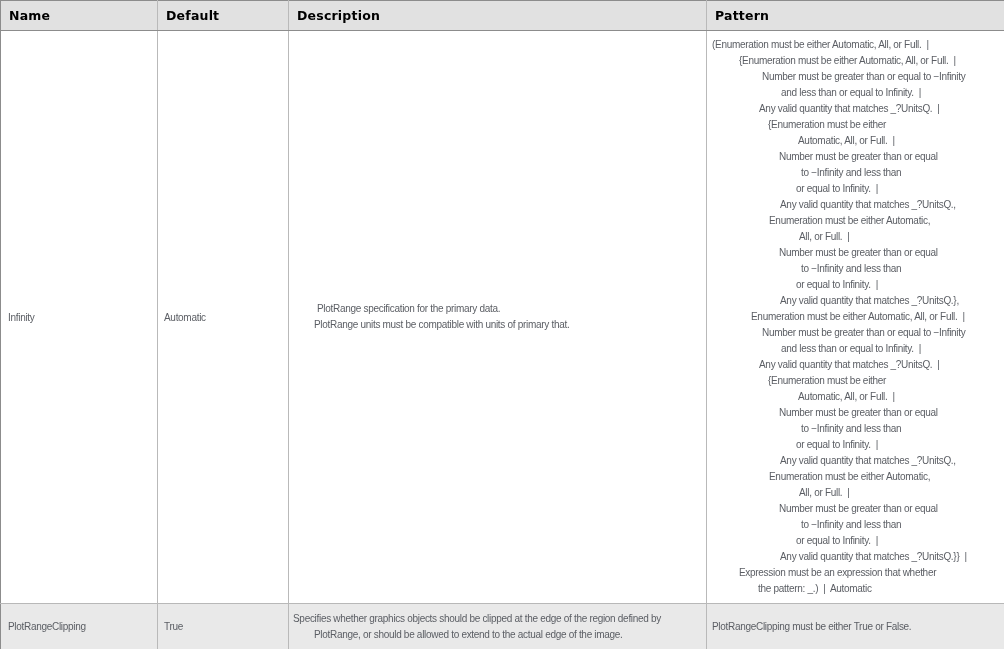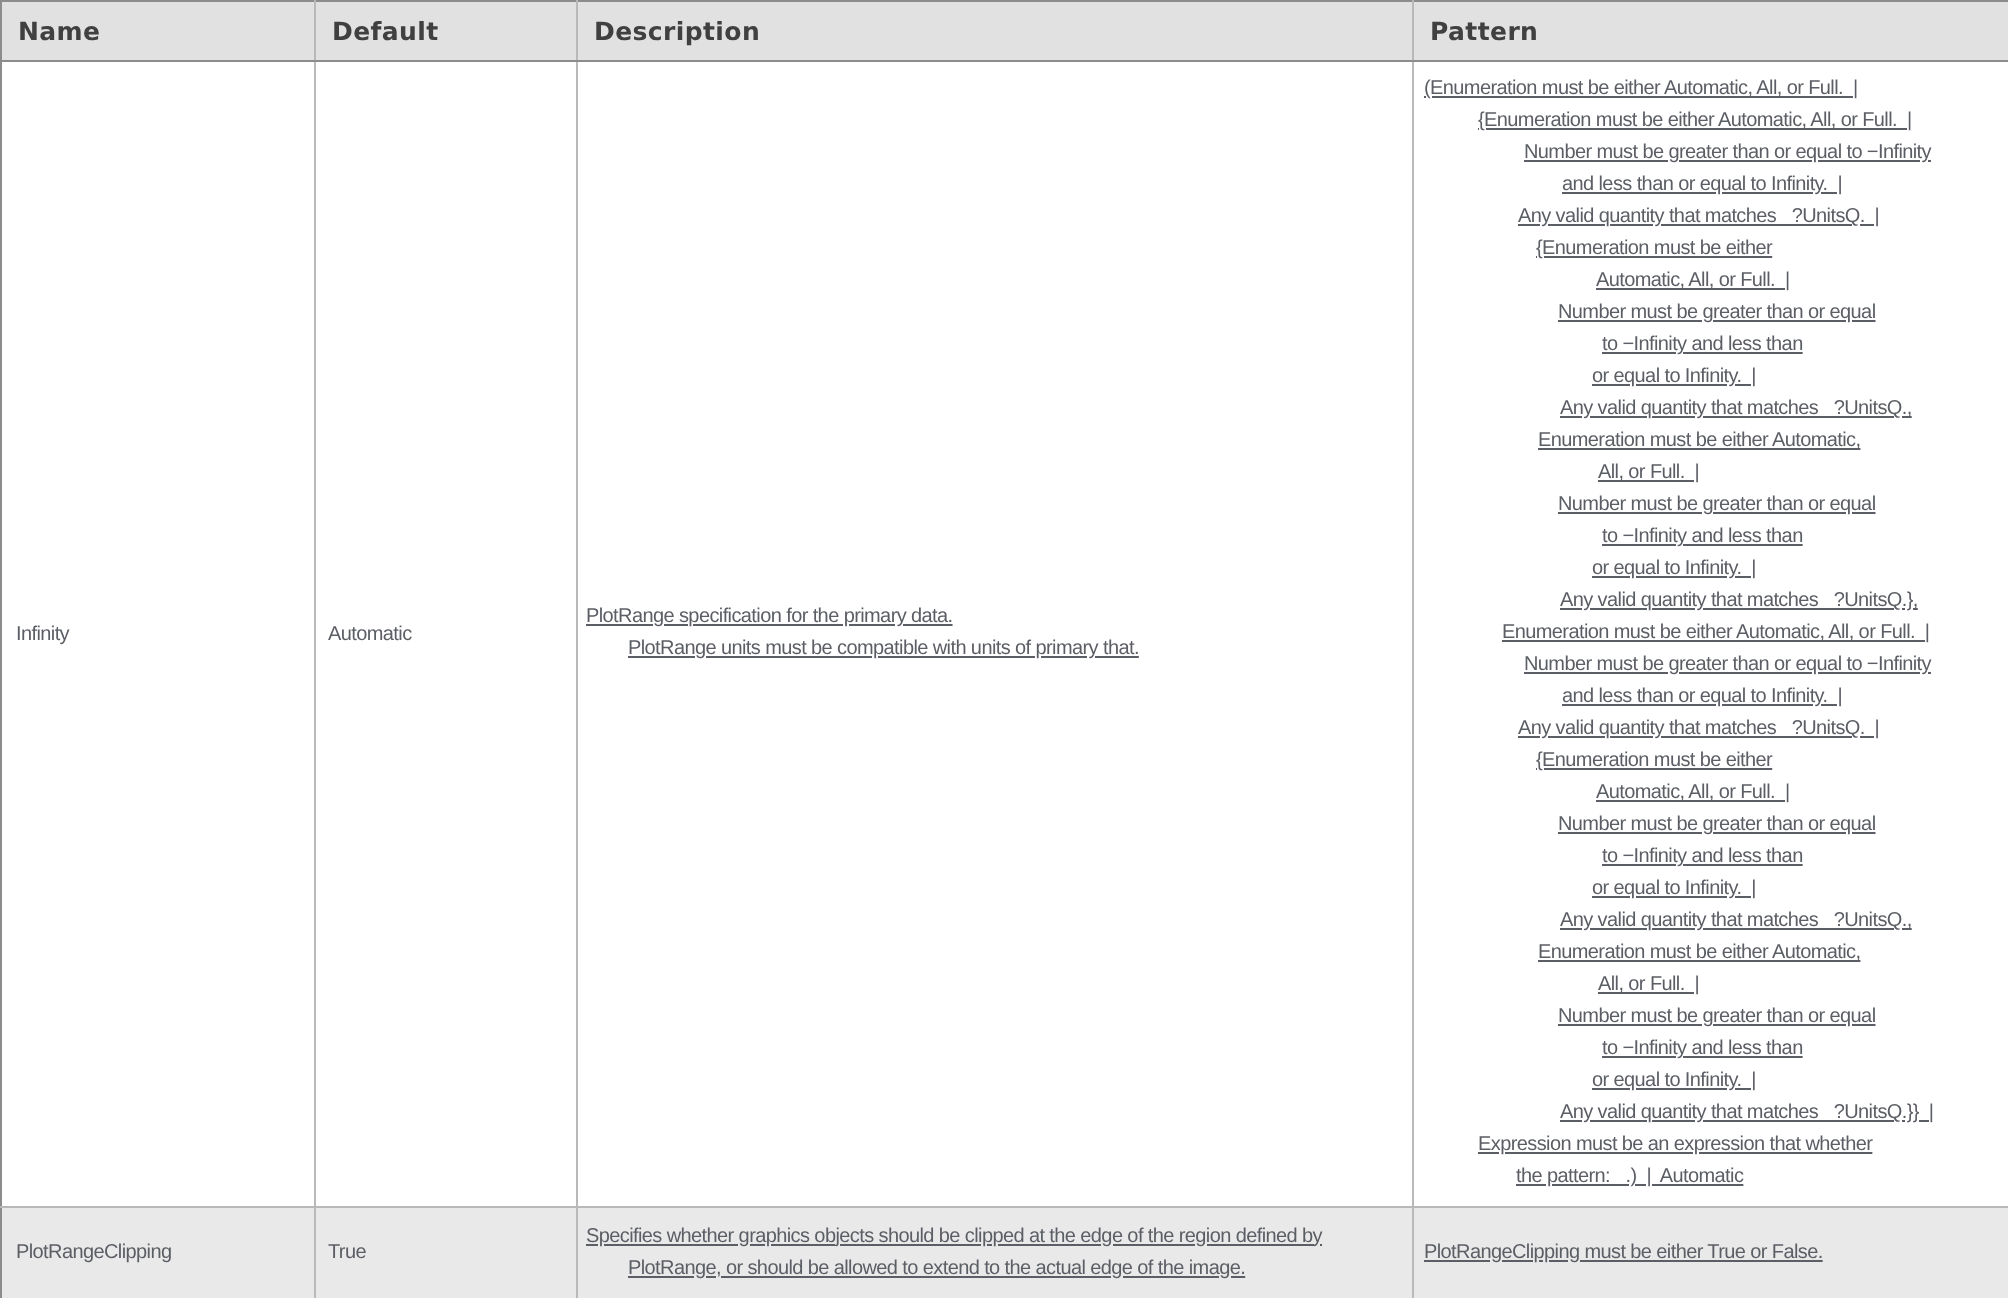--- a/index.html
+++ b/index.html
@@ -22,21 +22,21 @@
   col.c-desc { width: 418px; }
   col.c-pattern { width: 298px; }
 
   th {
     background: #e1e1e1;
     border-bottom: 1px solid #8c8c8c;
     border-right: 1px solid #b9b9b9;
     font-family: "DejaVu Sans", sans-serif;
     font-size: 12.5px;
     font-weight: bold;
-    color: #404040;
+    color: #000000;
     text-align: left;
     padding: 7px 6px 7px 8px;
     height: 14px;
     letter-spacing: 0.2px;
   }
   th:last-child { border-right: none; }
 
   td {
     border-right: 1px solid #b9b9b9;
     vertical-align: middle;
@@ -57,21 +57,20 @@
   .desc-cell  { padding-left: 4px; padding-right: 4px; }
   .pattern-cell { padding-left: 5px; padding-right: 2px; }
   .pattern-cell.v-top { vertical-align: top; padding-top: 6px; padding-bottom: 6px; }
 
   .tline {
     white-space: pre;
     line-height: 16px;
     font-size: 10px;
     letter-spacing: -0.3px;
     color: #5b5e64;
-    text-decoration: underline;
   }
   .plain-text {
     font-size: 10px;
     letter-spacing: -0.3px;
     color: #5b5e64;
   }
 </style>
 </head>
 <body>
 
@@ -93,21 +92,21 @@
   <tbody>
     <tr class="row-main">
       <td class="name-cell">
         <span class="plain-text">Infinity</span>
       </td>
       <td class="default-cell">
         <span class="plain-text">Automatic</span>
       </td>
       <td class="desc-cell">
         <div>
-            <div class="tline" style="padding-left: 0px;">PlotRange specification for the primary data.</div>
+            <div class="tline" style="padding-left: 0px; margin-left: 24px;">PlotRange specification for the primary data.</div>
             <div class="tline" style="padding-left: 21px;">PlotRange units must be compatible with units of primary that.</div>
           </div>
       </td>
       <td class="pattern-cell v-top">
         <div>
             <div class="tline" style="padding-left: 0px;">(Enumeration must be either Automatic, All, or Full.  |</div>
             <div class="tline" style="padding-left: 27px;">{Enumeration must be either Automatic, All, or Full.  |</div>
             <div class="tline" style="padding-left: 50px;">Number must be greater than or equal to −Infinity</div>
             <div class="tline" style="padding-left: 69px;">and less than or equal to Infinity.  |</div>
             <div class="tline" style="padding-left: 47px;">Any valid quantity that matches _?UnitsQ.  |</div>

